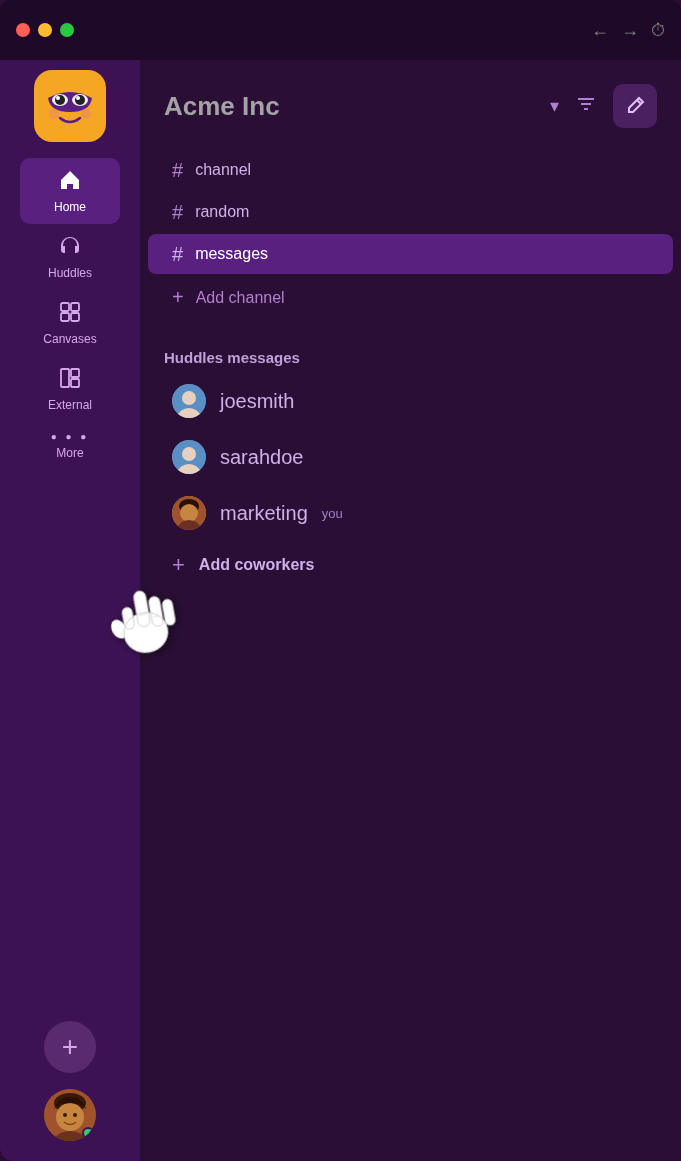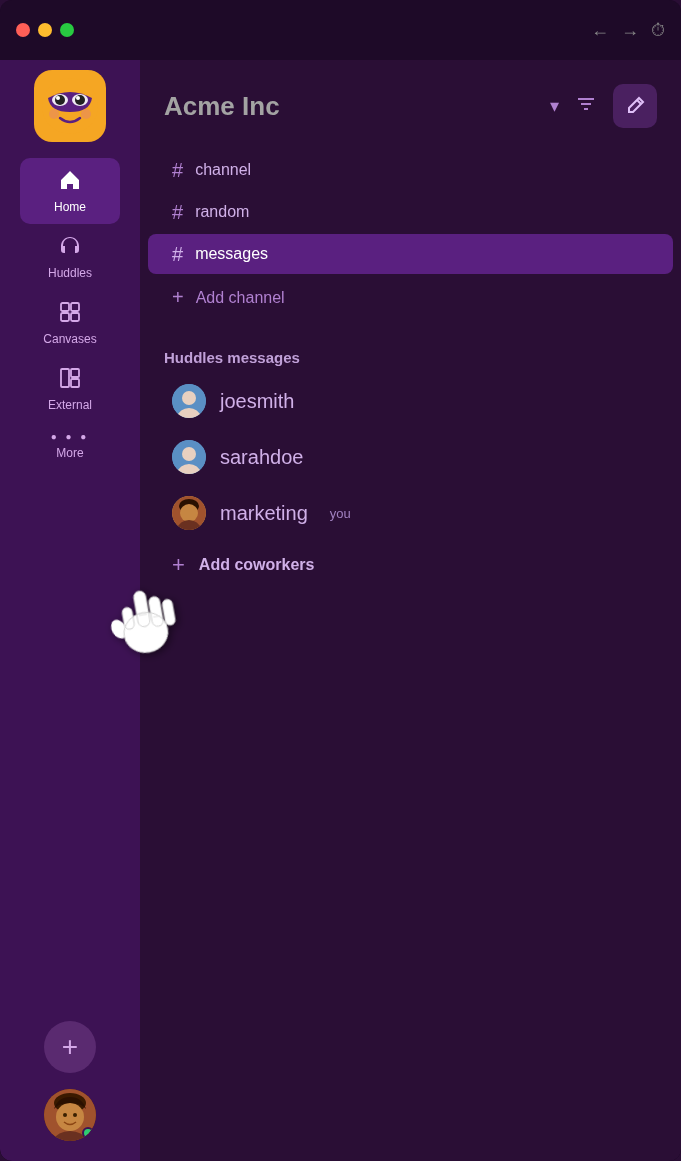--- a/index.html
+++ b/index.html
@@ -325,21 +325,21 @@
     }
 
     .dm-name {
       font-size: 20px;
       color: #d0b0e8;
     }
 
     .dm-you-badge {
       font-size: 13px;
       color: #a080c0;
-      margin-left: 8px;
+      margin-left: 0;
     }
 
     .add-coworkers-item {
       display: flex;
       align-items: center;
       gap: 14px;
       padding: 10px 24px;
       cursor: pointer;
       margin: 2px 8px;
     }

